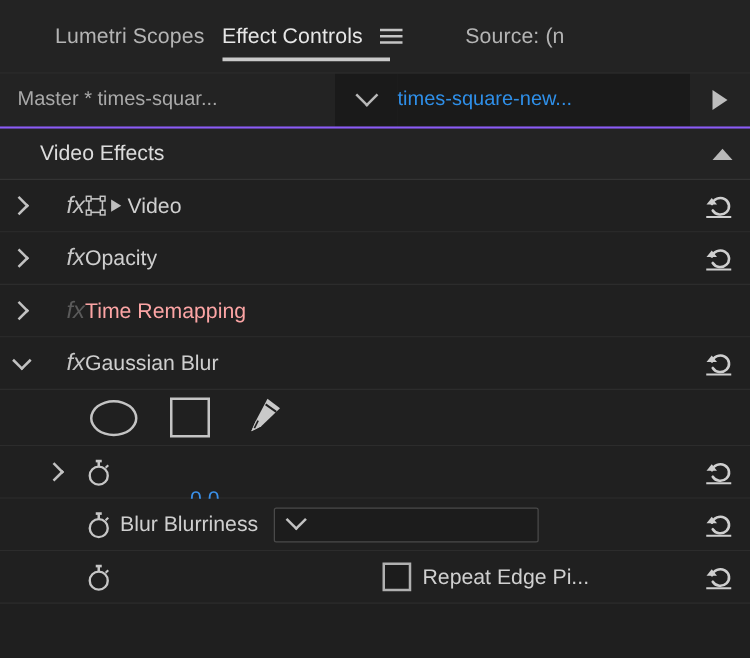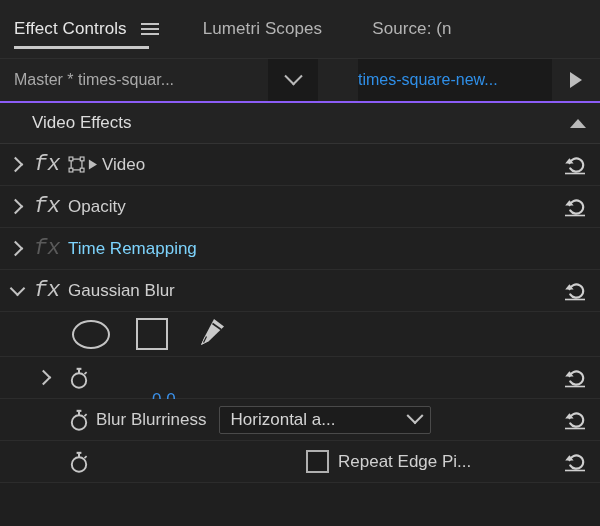--- a/index.html
+++ b/index.html
@@ -111,21 +111,20 @@
   }
   .sel-clip {
     background: #1a1a1a;
     display: flex;
     align-items: center;
     font-size: 16px;
     color: #2f8fe8;
     white-space: nowrap;
     flex: 1 1 auto;
     padding-right: 8px;
-    margin-left: 40px;
   }
   .sel-play {
     width: 48px;
     background: #232323;
     display: flex;
     align-items: center;
     justify-content: center;
     flex: 0 0 auto;
   }
   .chev-d {
@@ -199,35 +198,35 @@
     width: 9px; height: 9px;
     border-right: 2px solid #c2c2c2;
     border-bottom: 2px solid #c2c2c2;
     transform: rotate(45deg);
     margin-top: -4px;
   }
 
   .fx {
     width: 34px;
     flex: 0 0 auto;
-    font-family: Liberation Mono, monospace;
+    font-family: Liberation Sans, sans-serif;
     font-style: italic;
-    font-size: 22px;
+    font-size: 19px;
     color: #c5c5c5;
-    text-align: left;
+    text-align: right;
     line-height: 1;
   }
   .fx.dim { color: #5a5a5a; }
 
   .rowlabel {
     font-size: 17px;
     color: #cfcfcf;
     white-space: nowrap;
   }
-  .rowlabel.dim { color: #7dd3fc; }
+  .rowlabel.dim { color: #fca5a5; }
 
   .motion-icon {
     width: 30px;
     flex: 0 0 auto;
     display: flex;
     align-items: center;
     gap: 3px;
     margin-right: 4px;
   }
 
@@ -313,31 +312,31 @@
     color: #d0d0d0;
     white-space: nowrap;
   }
 </style>
 </head>
 <body>
 
 <div id="app">
 
   <div class="tabbar">
+    <div class="tab t2">
+      <span class="tab-label">Lumetri Scopes</span>
+    </div>
     <div class="tab active">
       <span class="tab-label">Effect Controls</span>
       <span class="tab-menu-icon">
         <i></i>
           <i></i>
           <i></i>
       </span>
       <span class="tab-underline"></span>
-    </div>
-    <div class="tab t2">
-      <span class="tab-label">Lumetri Scopes</span>
     </div>
     <div class="tab t3">
       <span class="tab-label">Source: (n</span>
     </div>
   </div>
 
   <div class="selectbar">
     <div class="sel-master">
       <span>Master * times-squar...</span>
     </div>
@@ -465,21 +464,20 @@
       <span class="stopwatch">
         <svg width="22" height="24" viewBox="0 0 22 24" aria-hidden="true">
           <circle cx="11" cy="14.5" r="7.2" fill="none" stroke="#c6c6c6" stroke-width="1.9"></circle>
           <rect x="8.6" y="1.8" width="4.8" height="2.1" fill="#c6c6c6"></rect>
           <rect x="10" y="3.4" width="2" height="3.8" fill="#c6c6c6"></rect>
           <line x1="16.5" y1="8.2" x2="18.6" y2="6.2" stroke="#c6c6c6" stroke-width="1.7"></line>
         </svg>
       </span>
       <span class="rowlabel">Blur Blurriness</span>
       <span class="dropdown">
-        <span class="dd-text">Horizontal a...</span>
         <span class="dd-chev"></span>
       </span>
       <span class="reset">
         <svg width="24" height="22" viewBox="0 0 24 22" aria-hidden="true">
           <path d="M6.5 9.2 A7 6.6 0 1 1 7.2 14.4" fill="none" stroke="#cfcfcf" stroke-width="2.1" stroke-linecap="round"></path>
           <polygon points="2.2,9.6 10.6,9.6 6.4,4.3" fill="#cfcfcf"></polygon>
           <line x1="2" y1="19.5" x2="22" y2="19.5" stroke="#cfcfcf" stroke-width="1.6"></line>
         </svg>
       </span>
     </div>

